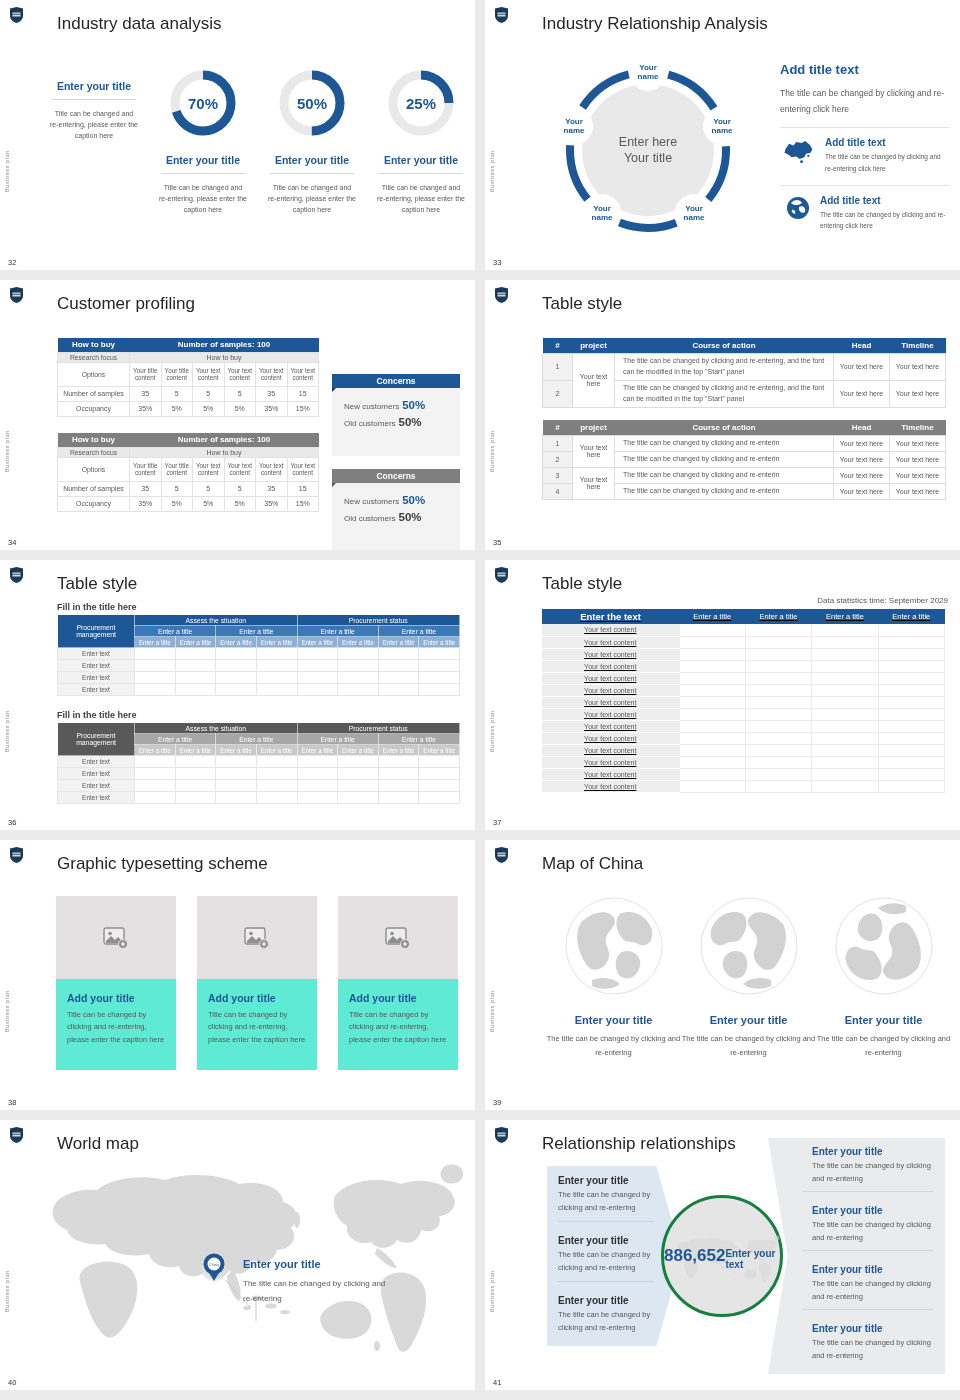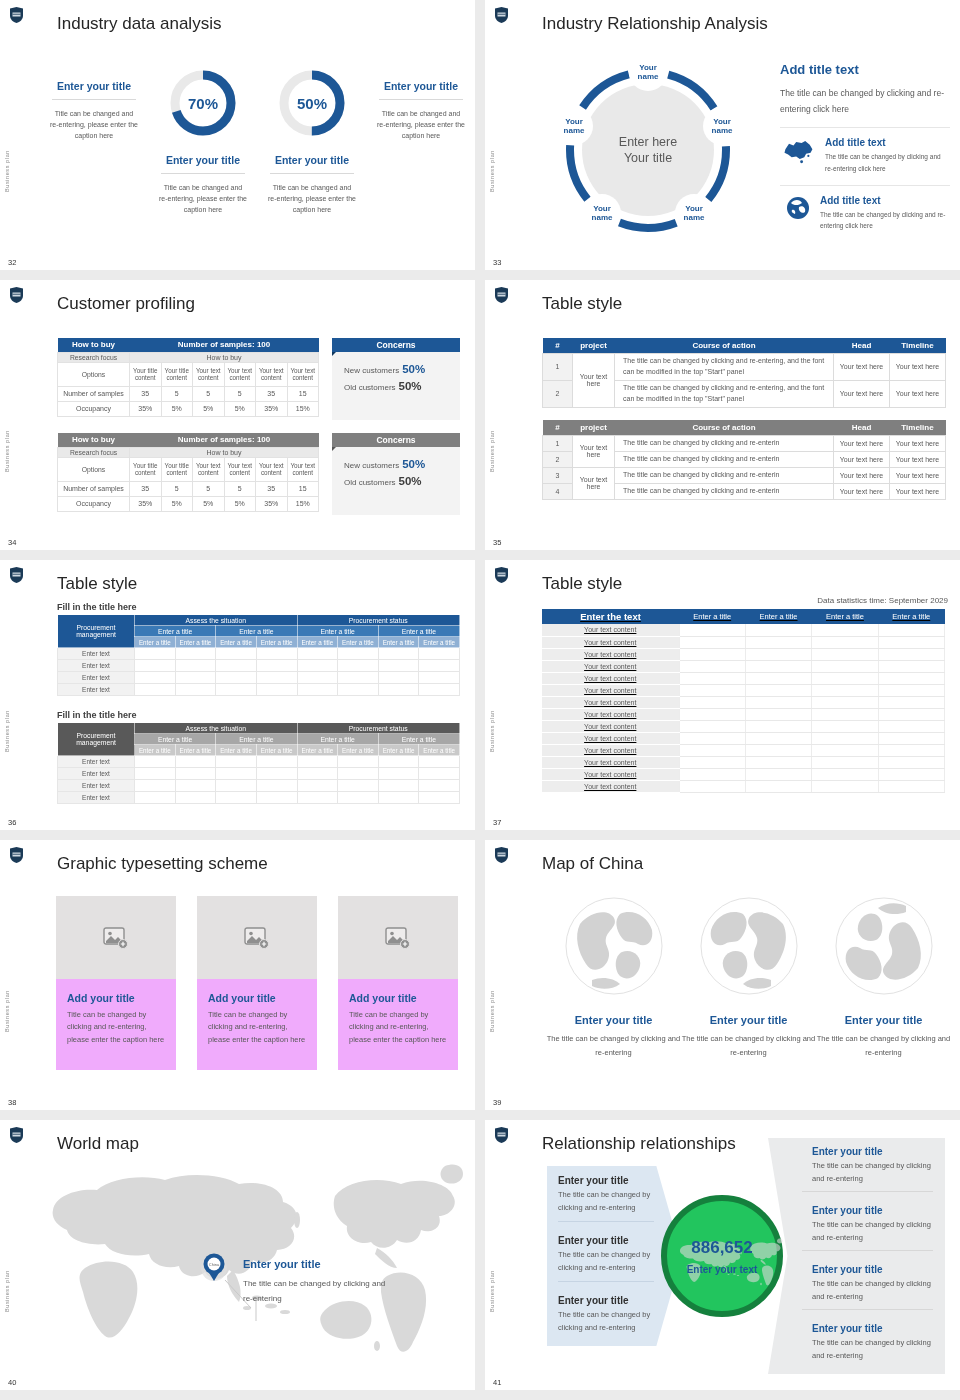--- a/index.html
+++ b/index.html
@@ -46,21 +46,21 @@
   
   .cpt { position: absolute; left: 57px; width: 262px; border-collapse: collapse; table-layout: fixed;
          text-align: center; color: #595959; }
   .cpt th { height: 14px; color: #fff; font-size: 8px; font-weight: bold; background: #1d5796; }
   .cpt.grayhead th { background: #7f7f7f; }
   .cpt td { border: 1px solid #e2e2e2; background: #fff; font-size: 6.3px; }
   .cpt .shade td { background: #e9e9e9; font-size: 7px; }
   .cpt td.rowlbl { font-size: 6.8px; }
   .cpt .opt td { height: 24px; }
   .cpt .num td { height: 15px; font-size: 7px; }
-  .concern { position: absolute; left: 332px; width: 128px; height: 82px; background: #f3f3f3; }
+  .concern { position: absolute; left: 332px; width: 128px; height: 82px; background: #f3f3f3; margin-top: 36px; }
   .concern .bar { height: 14px; background: #1d5796; color: #fff; font-size: 8.5px; font-weight: bold;
                   display: flex; align-items: center; justify-content: center; position: relative; }
   .concern.grayhead .bar { background: #7f7f7f; }
   .concern .bar::before { content: ""; position: absolute; left: 0; top: 100%;
      border-style: solid; border-width: 4px 4px 0 0; border-color: #10395f transparent transparent transparent; }
   .concern.grayhead .bar::before { border-top-color: #565656; }
   .concern .cbody { padding: 11px 12px; }
   .concern .line { font-size: 8px; color: #595959; margin-bottom: 5px; }
   .concern .line b { font-size: 11.5px; color: #1d5796; margin-left: 3px; }
   .concern .line.old b { color: #3d3d3d; }
@@ -92,21 +92,21 @@
   
   .note { position: absolute; right: 12px; top: 36px; font-size: 8px; color: #595959; }
   .bt { position: absolute; left: 57px; top: 49px; width: 403px; border-collapse: collapse; table-layout: fixed; text-align: center; text-decoration: underline; }
   .bt th { background: #1d5796; color: #fff; height: 15px; }
   .bt th.main { font-size: 9.5px; font-weight: bold; }
   .bt th.colh { font-size: 7.5px; font-weight: normal; }
   .bt td { height: 12px; background: #fff; border-bottom: 1px solid #e8e8e8; border-right: 1px solid #ececec; }
   .bt td.lbl { background: #ededed; color: #595959; font-size: 7px; border-bottom: 1px solid #fff; }
 
   
-  .gcard { position: absolute; top: 56px; width: 120px; height: 174px; background: #f0abfc; }
+  .gcard { position: absolute; top: 56px; width: 120px; height: 174px; background: #5eead4; }
   .gcard .ph { height: 83px; background: #e3e1e1; display: flex; align-items: center; justify-content: center; }
   .gcard .gbody { padding: 13px 11px; }
   .gcard h4 { margin: 0 0 5px; font-size: 10.5px; color: #1d5796; }
   .gcard p { margin: 0; font-size: 7.5px; color: #595959; line-height: 1.65; }
 
   
   .globe-card { position: absolute; top: 54px; width: 135px; text-align: center; }
   .globe-card h4 { margin: 12px 0 6px; font-size: 11px; color: #1d5796; }
   .globe-card p { margin: 0; font-size: 7.5px; color: #595959; line-height: 1.9; }
 
@@ -120,23 +120,23 @@
              clip-path: polygon(0 0, 81% 0, 100% 50%, 81% 100%, 0 100%); z-index: 1; }
   .pr-left .pr-item { padding: 9px 28px 8px 11px; height: 60px; }
   .pr-left .pr-item:not(:last-child) .sep { border-bottom: 1px solid #c6d4e3; margin-top: 6px; }
   .pr-item h4 { margin: 0 0 3px; font-size: 10px; color: #303030; }
   .pr-item p { margin: 0; font-size: 7.5px; color: #595959; line-height: 1.7; }
   .pr-right { position: absolute; left: 283px; top: 18px; width: 177px; height: 236px; background: #eaebec;
               clip-path: polygon(0 0, 100% 0, 100% 100%, 0 100%, 11% 50%); }
   .pr-right .pr-item { padding: 8px 12px 6px 44px; height: 59px; }
   .pr-right .pr-item h4 { color: #1d5796; }
   .pr-right .pr-item:not(:last-child) .sep { border-bottom: 1px solid #d7d7d7; margin-top: 5px; margin-left: -10px; }
-  .pr-circle { position: absolute; left: 176px; top: 75px; width: 122px; height: 122px; background: #22c55e;
-               border: 6px solid #15803d; border-radius: 50%; z-index: 2;
-               display: flex; flex-direction: column; align-items: center; justify-content: center; }
+  .pr-circle { position: absolute; left: 176px; top: 75px; width: 122px; height: 122px; background: #e5e5e5;
+               border: 3px solid #15803d; border-radius: 50%; z-index: 2;
+               display: flex; align-items: center; justify-content: center; }
   .pr-circle .mapbg { position: absolute; left: 6px; top: 36px; opacity: .6; }
   .pr-num { position: relative; font-size: 17px; font-weight: bold; color: #1d5796; }
   .pr-cap { position: relative; margin-top: 6px; font-size: 10px; font-weight: bold; color: #1d5796; }
 </style>
 </head>
 <body>
 
 <div class="grid">
 
   <section class="slide">
@@ -173,20 +173,27 @@
               <circle class="ring-bg" cx="37" cy="37" r="28"></circle>
               <circle class="ring-val" cx="37" cy="37" r="28" transform="rotate(-90 37 37)" stroke-dasharray="88.0 88.0"></circle>
             </svg>
           <span class="pct">50%</span>
         </div>
         <div class="d-title">Enter your title</div>
         <div class="d-line"></div>
         <div class="d-cap">Title can be changed and re-entering, please enter the caption here</div>
       </div>
       <div class="donut-card">
+        <div class="donut-wrap">
+          <svg width="74" height="74" viewBox="0 0 74 74">
+              <circle class="ring-bg" cx="37" cy="37" r="28"></circle>
+              <circle class="ring-val" cx="37" cy="37" r="28" transform="rotate(-90 37 37)" stroke-dasharray="44.0 131.9"></circle>
+            </svg>
+          <span class="pct">25%</span>
+        </div>
         <div class="d-title">Enter your title</div>
         <div class="d-line"></div>
         <div class="d-cap">Title can be changed and re-entering, please enter the caption here</div>
       </div>
     </div>
     <span class="pagenum">32</span>
   </section>
 
   <section class="slide">
     <span class="logo">

